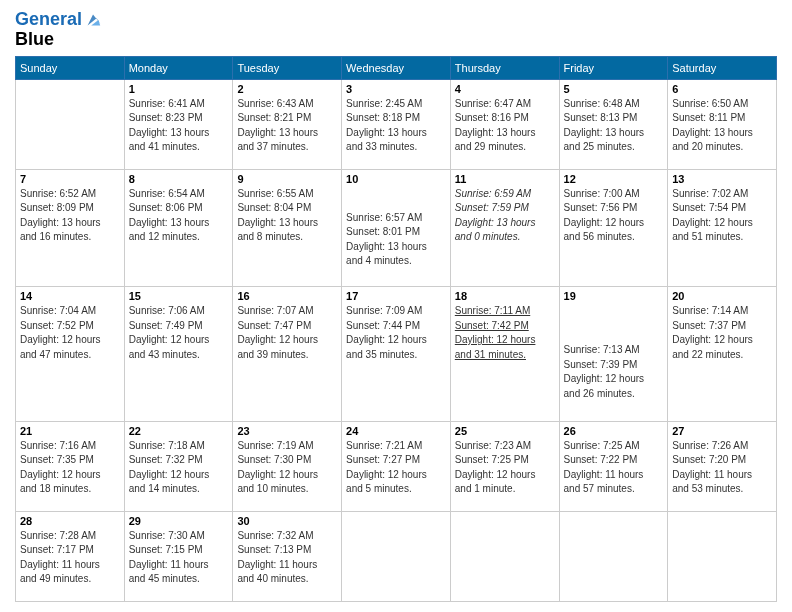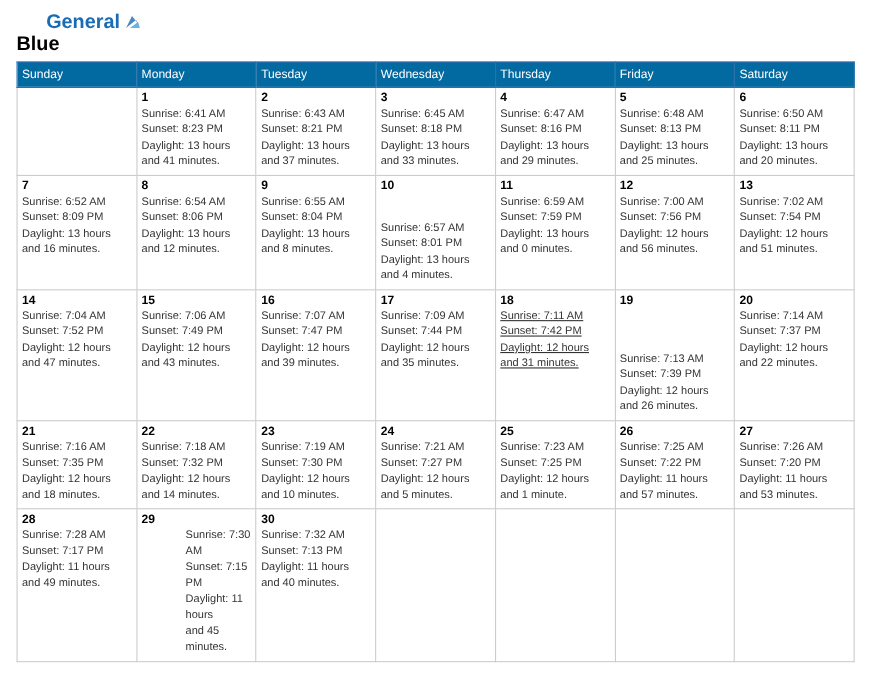--- a/index.html
+++ b/index.html
@@ -28,21 +28,20 @@
       align-items: center;
     }
     .logo-text {
       font-size: 18px;
       font-weight: bold;
       color: #333;
       line-height: 1.1;
     }
     .logo-text span {
       color: #1a6bb5;
-      margin-left: 27px;
     }
     .logo-icon {
       width: 18px;
       height: 18px;
       margin-left: 2px;
     }
     .title-block {
       text-align: right;
     }
     .month-title {
@@ -141,21 +140,21 @@
           </td>
           <td>
             <span class="day-number">2</span>
             <div class="day-info" style="white-space: pre-line;">Sunrise: 6:43 AM
 Sunset: 8:21 PM
 Daylight: 13 hours
 and 37 minutes.</div>
           </td>
           <td>
             <span class="day-number">3</span>
-            <div class="day-info" style="white-space: pre-line;">Sunrise: 6:45 AM
+            <div class="day-info" style="white-space: pre-line;">Sunrise: 2:45 AM
 Sunset: 8:18 PM
 Daylight: 13 hours
 and 33 minutes.</div>
           </td>
           <td>
             <span class="day-number">4</span>
             <div class="day-info" style="white-space: pre-line;">Sunrise: 6:47 AM
 Sunset: 8:16 PM
 Daylight: 13 hours
 and 29 minutes.</div>
@@ -199,21 +198,21 @@
           </td>
           <td>
             <span class="day-number">10</span>
             <div class="day-info" style="white-space: pre-line; margin-top: 26px;">Sunrise: 6:57 AM
 Sunset: 8:01 PM
 Daylight: 13 hours
 and 4 minutes.</div>
           </td>
           <td>
             <span class="day-number">11</span>
-            <div class="day-info" style="white-space: pre-line;">Sunrise: 6:59 AM
+            <div class="day-info" style="white-space: pre-line; font-style: italic;">Sunrise: 6:59 AM
 Sunset: 7:59 PM
 Daylight: 13 hours
 and 0 minutes.</div>
           </td>
           <td>
             <span class="day-number">12</span>
             <div class="day-info" style="white-space: pre-line;">Sunrise: 7:00 AM
 Sunset: 7:56 PM
 Daylight: 12 hours
 and 56 minutes.</div>
@@ -331,21 +330,21 @@
         <tr class="last-row">
           <td>
             <span class="day-number">28</span>
             <div class="day-info" style="white-space: pre-line;">Sunrise: 7:28 AM
 Sunset: 7:17 PM
 Daylight: 11 hours
 and 49 minutes.</div>
           </td>
           <td>
             <span class="day-number">29</span>
-            <div class="day-info" style="white-space: pre-line; margin-left: 40px;">Sunrise: 7:30 AM
+            <div class="day-info" style="white-space: pre-line;">Sunrise: 7:30 AM
 Sunset: 7:15 PM
 Daylight: 11 hours
 and 45 minutes.</div>
           </td>
           <td>
             <span class="day-number">30</span>
             <div class="day-info" style="white-space: pre-line;">Sunrise: 7:32 AM
 Sunset: 7:13 PM
 Daylight: 11 hours
 and 40 minutes.</div>

